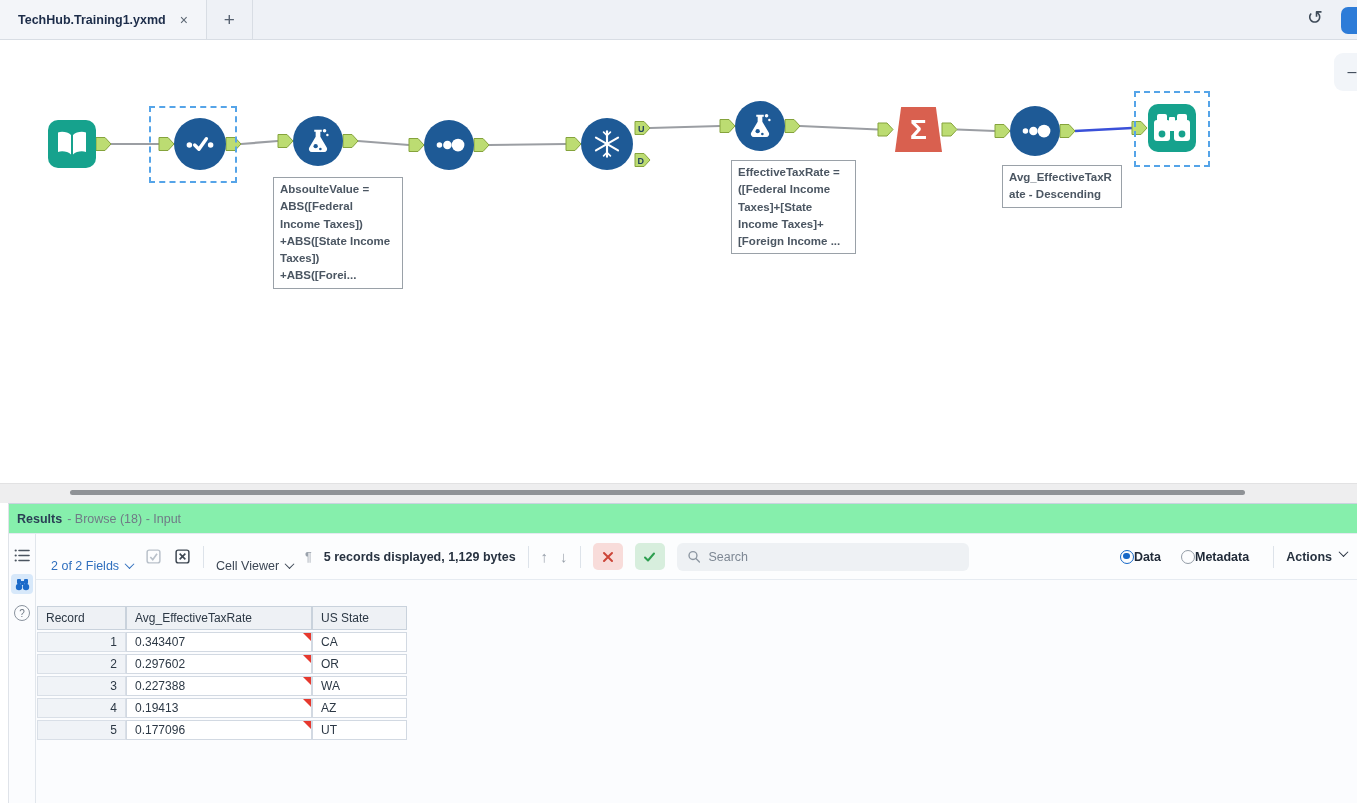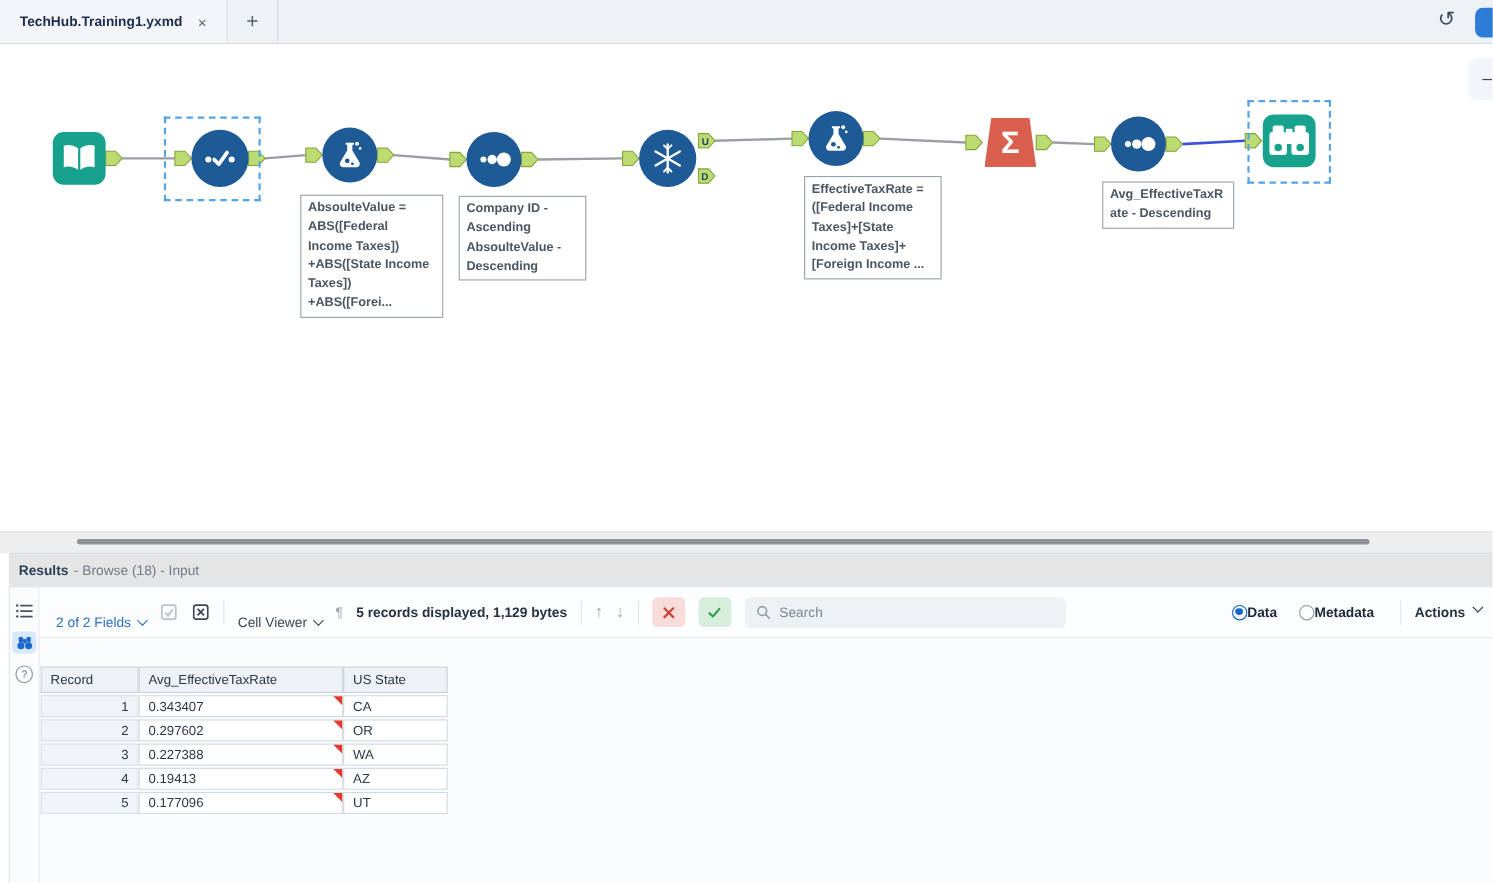--- a/index.html
+++ b/index.html
@@ -40,21 +40,21 @@
 
   
   .splitter { position:absolute; left:0; top:483px; width:1357px; height:20px;
     background:#eeeeef; border-top:1px solid #e2e2e3; }
   .thumb { position:absolute; left:70px; top:6px; width:1175px; height:5px;
     background:#8f9296; border-radius:3px; }
 
   
   .results { position:absolute; left:8px; top:503px; width:1349px; height:300px;
     background:#fbfcfe; border-left:1px solid #dfe3e9; border-top:1px solid #c9d3df; }
-  .res-header { height:30px; background:#e5e5e5; border-bottom:1px solid #e4eaf1;
+  .res-header { height:30px; background:#86efac; border-bottom:1px solid #e4eaf1;
     display:flex; align-items:center; padding-left:8px; font-size:12.5px; }
   .res-title { font-weight:bold; color:#2a3f55; }
   .res-sub { color:#707a86; margin-left:5px; }
   .res-body { display:flex; height:269px; }
   .rail { width:27px; border-right:1px solid #e1e6ec; display:flex;
     flex-direction:column; align-items:center; padding-top:14px; gap:11px; }
   .rail-binocs { width:22px; height:20px; background:#d7e8fa; border-radius:4px;
     display:flex; align-items:center; justify-content:center; }
   .rail-help { width:16px; height:16px; border:1.3px solid #8a939e; border-radius:50%;
     font-size:10px; color:#6c7682; display:flex; align-items:center; justify-content:center; }
@@ -222,21 +222,20 @@
       <rect x="29" y="10" width="10" height="8" rx="2" fill="#fff"></rect>
       <rect x="6" y="16" width="16" height="21" rx="3" fill="#fff"></rect>
       <rect x="26" y="16" width="16" height="21" rx="3" fill="#fff"></rect>
       <rect x="21" y="13" width="6" height="14" rx="1" fill="#fff"></rect>
       <circle cx="14" cy="30" r="3.4" fill="#16a28d"></circle>
       <circle cx="34" cy="30" r="3.4" fill="#16a28d"></circle>
     </svg>
   </div>
 
   <div class="annot" style="left:273px;top:137px;width:130px">AbsoulteValue = ABS([Federal Income Taxes]) +ABS([State Income Taxes]) +ABS([Forei...</div>
-  <div class="annot" style="left:417px;top:138px;width:116px">Company ID - Ascending AbsoulteValue - Descending</div>
   <div class="annot" style="left:731px;top:120px;width:125px">EffectiveTaxRate = ([Federal Income Taxes]+[State Income Taxes]+[Foreign Income ...</div>
   <div class="annot" style="left:1002px;top:125px;width:120px">Avg_EffectiveTaxRate - Descending</div>
 
   <div class="canvas-collapse">
     <span>–</span>
   </div>
 </div>
 
 <div class="splitter">
   <div class="thumb"></div>

